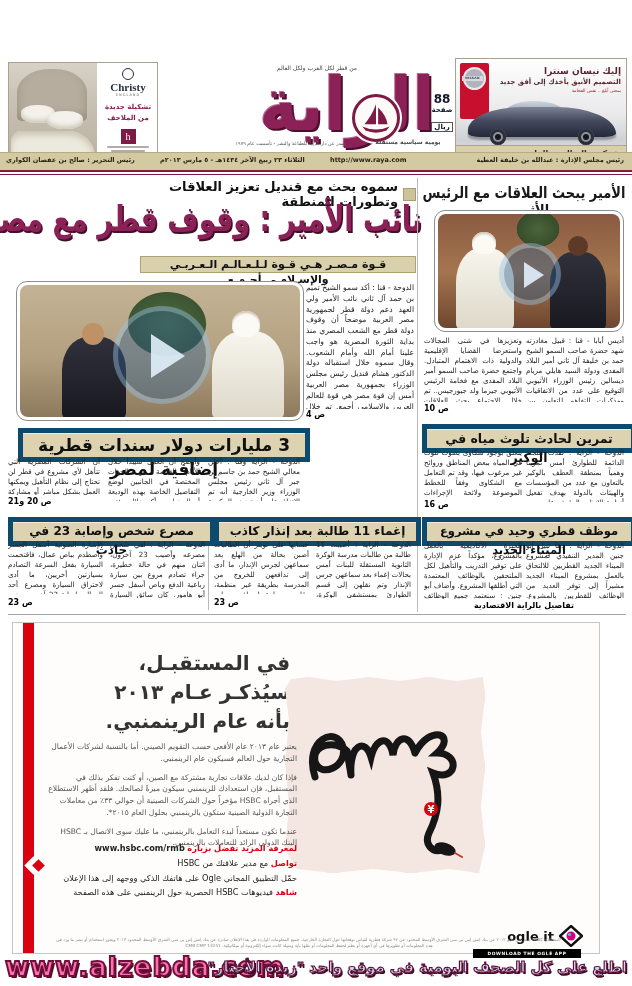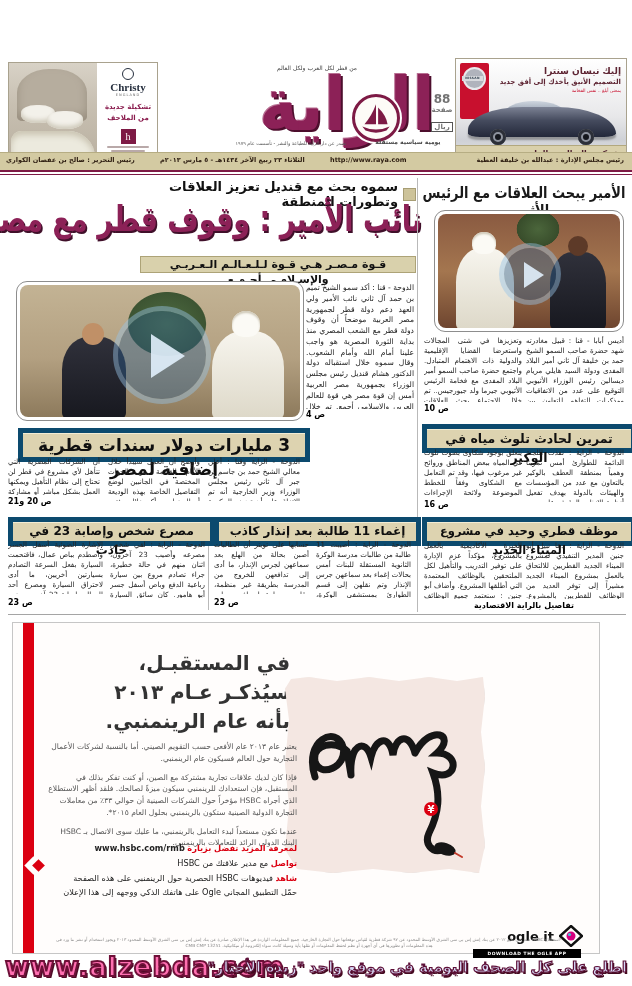--- a/index.html
+++ b/index.html
@@ -21,21 +21,21 @@
   .christy-brand{font-family:"Liberation Serif",serif;font-size:11px;font-weight:bold;color:#27303f;}
   .christy-sub{font-size:3.5px;color:#666;letter-spacing:1px;}
   .christy-ar{font-size:7px;font-weight:bold;color:#8a1c4e;line-height:1.5;margin-top:5px;}
   .christy-mark{width:15px;height:15px;background:#7d1a45;color:#fff;font-family:"Liberation Serif",serif;
      font-size:10px;line-height:15px;margin:6px auto 2px;}
   .tiny-bar{height:2px;background:#b9a9a9;margin:2px 8px;border-radius:1px;}
   .logo-title{font-size:66px;font-weight:900;color:#8c2157;line-height:1;
      text-shadow:2px 2px 0 #4d0e2d, -1px -1px 0 #b86f92;transform:scale(1,1.12);}
   .emblem{border-radius:50%;background:#fdfbf7;border:3px solid #7d1a45;box-shadow:0 0 0 2px #fff;}
   .micro{font-size:6px;color:#444;}
-  .pages-box{text-align:center;color:#737373;}
+  .pages-box{text-align:center;color:#0f172a;}
   .pages-num{font-size:12px;font-weight:900;}
   .pages-lbl{font-size:7px;font-weight:bold;}
   .price-lbl{font-size:7px;font-weight:bold;border:1px solid #555;padding:0 2px;margin-top:1px;display:inline-block;}
   .nissan-bg{background:linear-gradient(180deg,#ffffff 0%,#e8e8ea 55%,#cfd1d6 78%,#e4e4e6 100%);}
   .nissan-red{position:absolute;left:4px;top:4px;width:29px;height:56px;background:#c8102e;border-radius:2px;text-align:center;}
   .nissan-badge{width:19px;height:19px;border:2px solid #e9e9ec;border-radius:50%;margin:4px auto 0;position:relative;background:#b0b3bc;}
   .nissan-badge span{position:absolute;left:-3px;top:7px;width:21px;height:5px;background:#d8dade;
      font-size:3px;line-height:5px;color:#31404f;font-weight:bold;letter-spacing:.3px;}
   .nissan-txt{position:absolute;right:5px;top:7px;width:125px;text-align:right;}
   .nissan-l1{font-size:9px;font-weight:900;color:#5d2432;}
@@ -276,24 +276,24 @@
     </div>
 
     <div class="abs" style="left:32px;top:218px;width:252px;">
       <div class="hsbc-link">
         <span class="red">لمعرفة المزيد تفضل بزيارة</span> <span class="strong">www.hsbc.com/rmb</span>
       </div>
       <div class="hsbc-link">
         <span class="red">تواصل</span> <span>مع مدير علاقتك من HSBC</span>
       </div>
       <div class="hsbc-link">
+        <span>حمّل التطبيق المجاني Ogle على هاتفك الذكي ووجهه إلى هذا الإعلان</span>
+      </div>
+      <div class="hsbc-link">
         <span class="red">شاهد</span> <span>فيديوهات HSBC الحصرية حول الرينمنبي على هذه الصفحة</span>
-      </div>
-      <div class="hsbc-link">
-        <span>حمّل التطبيق المجاني Ogle على هاتفك الذكي ووجهه إلى هذا الإعلان</span>
       </div>
     </div>
 
 
     <div class="abs" style="left:460px;top:302px;width:110px;text-align:right;">
       <span class="ogle-txt">ogle it</span>
       <svg width="24" height="22" viewBox="0 0 24 22" style="vertical-align:middle">
         <polygon points="12,1 23,11 12,21 1,11" fill="none" stroke="#111" stroke-width="2.4"></polygon>
         <circle cx="12" cy="11" r="4.5" fill="#d4007f"></circle>
         <circle cx="10.5" cy="9.5" r="1.6" fill="#44c2d8"></circle>

